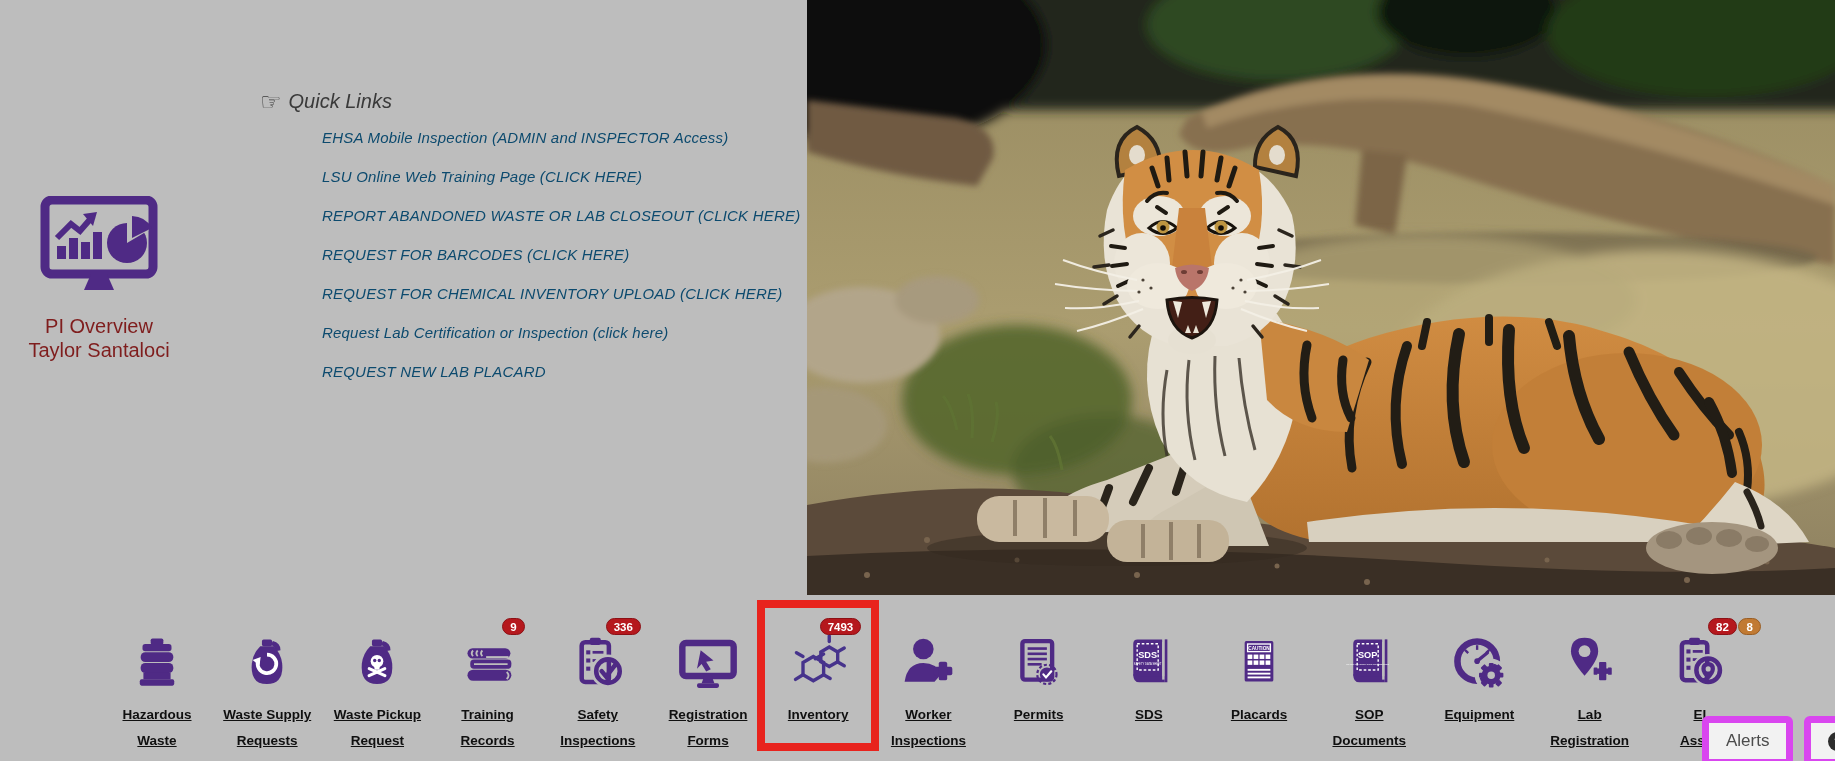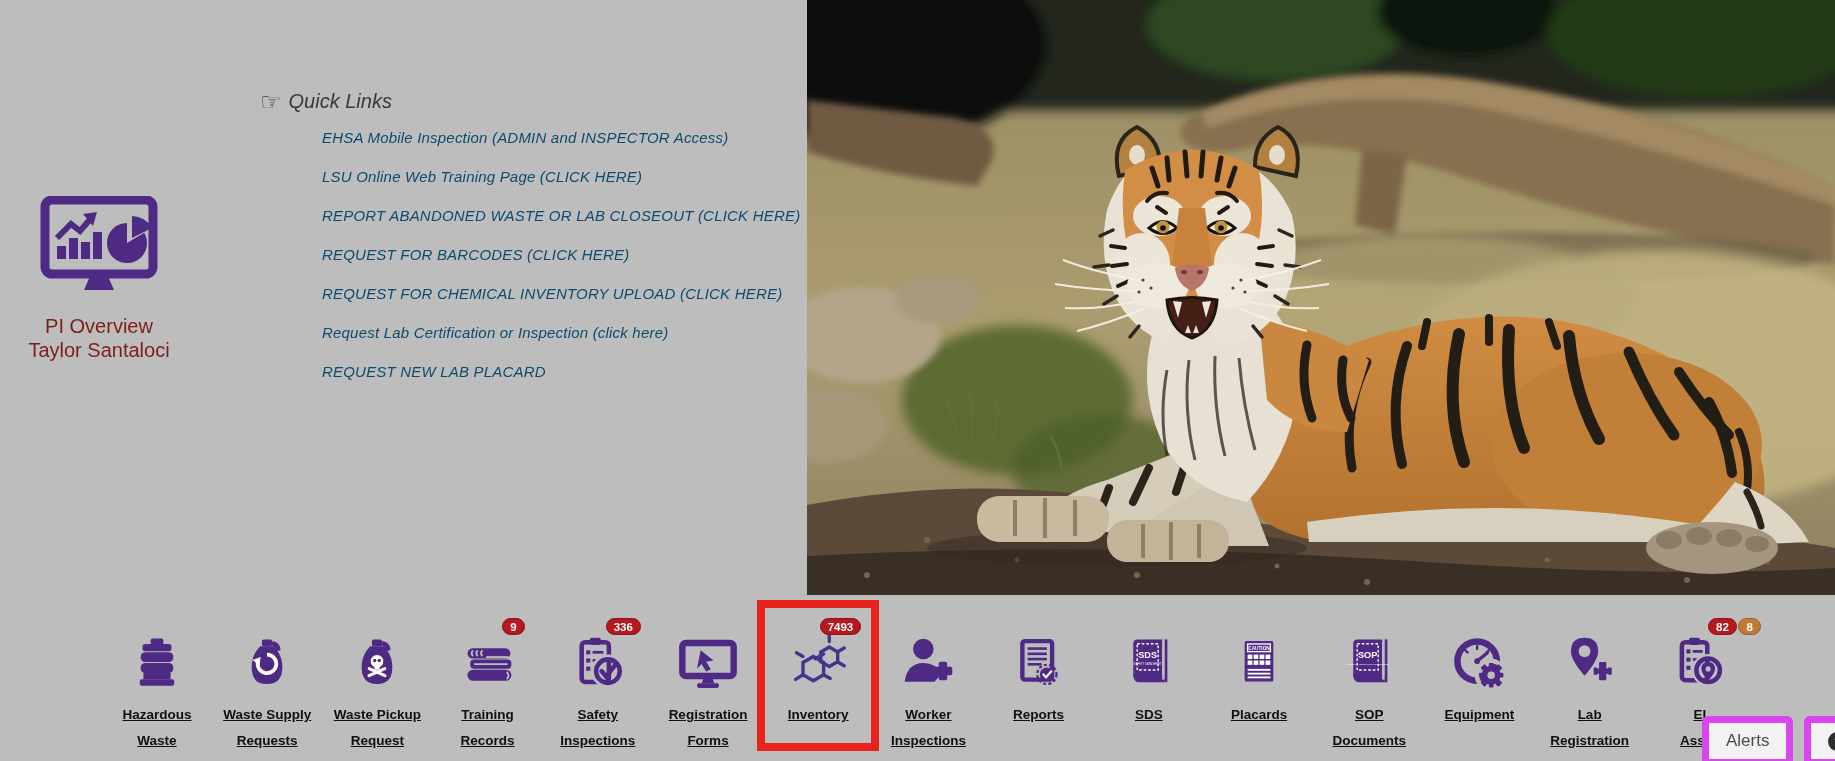--- a/index.html
+++ b/index.html
@@ -469,21 +469,21 @@
           <rect x="19" y="14" width="22" height="3"></rect>
               <rect x="19" y="20" width="22" height="3"></rect>
           <rect x="19" y="26" width="22" height="3"></rect>
               <rect x="19" y="32" width="16" height="3"></rect>
             </g>
         <circle cx="41" cy="45" r="11" fill="none" stroke="#4f2a85" stroke-width="2.5" stroke-dasharray="3.5,2.5"></circle>
         <circle cx="41" cy="45" r="8" fill="#4f2a85"></circle>
         <path d="M37,45 l3,3.5 l6,-7" fill="none" stroke="#fff" stroke-width="2.5" stroke-linecap="round"></path>
           </svg>
         </div>
-      <div class="tb-label">Reports</div>
+      <div class="tb-label">Permits</div>
     </div>
 
     <div class="tb-item">
       <div class="tb-icon">
           <svg width="56" height="60" viewBox="0 0 64 64">
         <path d="M14,10 q0,-5 5,-5 h28 v44 h-28 q-5,0 -5,-4 z" fill="#4f2a85"></path>
         <path d="M14,45 q0,9 7,9 h29 v-7 h-29 q-4,0 -4,-4 z" fill="#4f2a85"></path>
         <rect x="47" y="8" width="3" height="43" fill="#bdbdbd"></rect>
             <rect x="50" y="5" width="3" height="49" fill="#4f2a85"></rect>
         <rect x="18.5" y="10" width="24" height="30" fill="none" stroke="#fff" stroke-width="1.6" stroke-dasharray="3,2.2"></rect>

